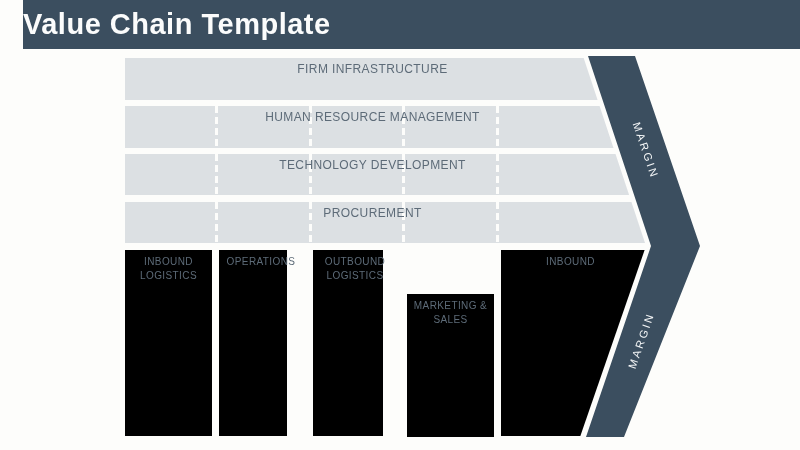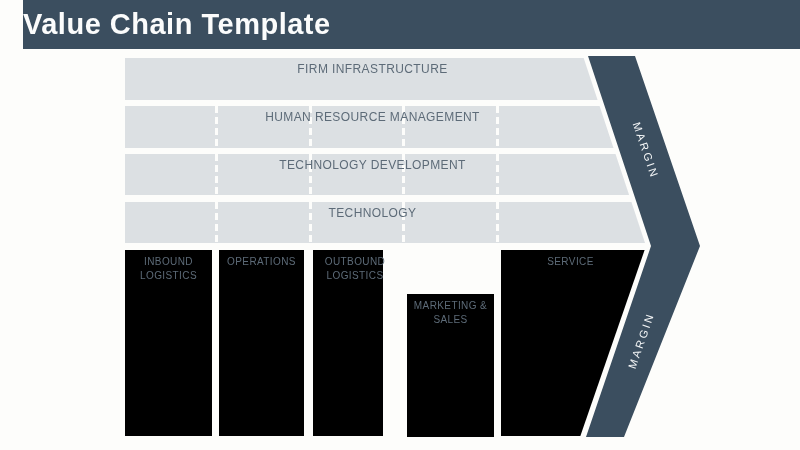--- a/index.html
+++ b/index.html
@@ -70,21 +70,21 @@
   .dash-b { left: 184px; }  
   .dash-c { left: 277px; }  
   .dash-d { left: 371px; }  
   .col {
     position: absolute;
     top: 194px;
     height: 186px;
     background: #000000;
   }
   .col-1 { left: 125px; width: 87px; }
-  .col-2 { left: 219px; width: 85px; }
+  .col-2 { left: 219px; width: 68px; }
   .col-3 { left: 313px; width: 70px; }
   .col-4 { left: 407px; width: 87px; margin-top: 44px; }
   .col-5 { left: 501px; width: 299px; }
   .col-label {
     margin: 5px auto 0 auto;
     width: 84px;
     text-align: center;
     font-size: 10px;
     line-height: 14px;
     letter-spacing: 0.4px;
@@ -138,37 +138,37 @@
       <div class="dash dash-c"></div>
       <div class="dash dash-d"></div>
       <div class="bar-label">HUMAN RESOURCE MANAGEMENT</div>
     </div>
 
     <div class="bar bar-4">
       <div class="dash dash-a"></div>
       <div class="dash dash-b"></div>
       <div class="dash dash-c"></div>
       <div class="dash dash-d"></div>
-      <div class="bar-label">TECHNOLOGY</div>
+      <div class="bar-label">PROCUREMENT</div>
     </div>
 
     <div class="col col-1">
       <div class="col-label">INBOUND LOGISTICS</div>
     </div>
     <div class="col col-2">
       <div class="col-label">OPERATIONS</div>
     </div>
     <div class="col col-3">
       <div class="col-label">OUTBOUND LOGISTICS</div>
     </div>
     <div class="col col-4">
       <div class="col-label">MARKETING &amp; SALES</div>
     </div>
     <div class="col col-5">
-      <div class="col-label">SERVICE</div>
+      <div class="col-label">INBOUND</div>
     </div>
   </div>
 
   <svg class="arrow-svg" viewBox="0 0 800 450" aria-hidden="true">
     <polygon points="588,56 635,56 700,246 624,437 586,437 651,246" fill="#3b4e5f"></polygon>
   </svg>
 
   <div class="margin-label margin-top">MARGIN</div>
   <div class="margin-label margin-bottom">MARGIN</div>
 

